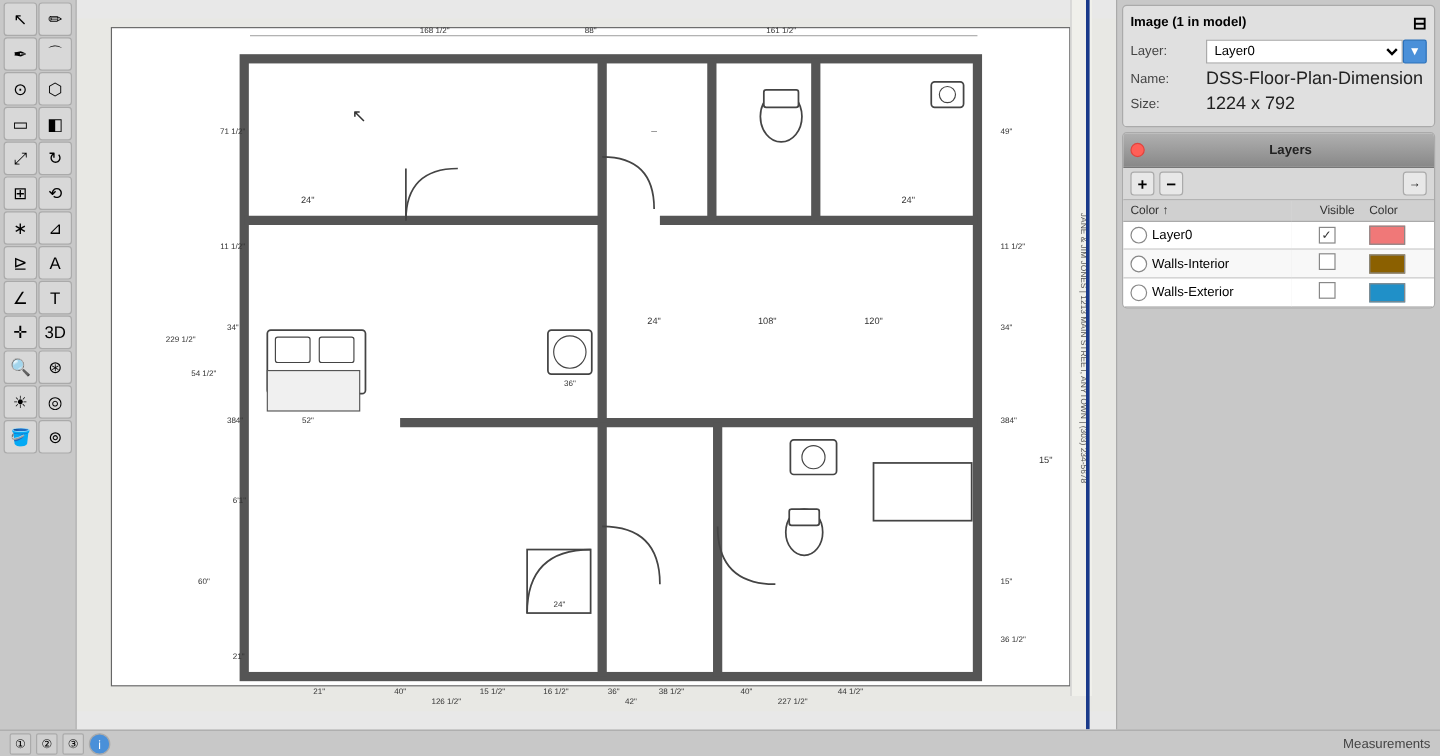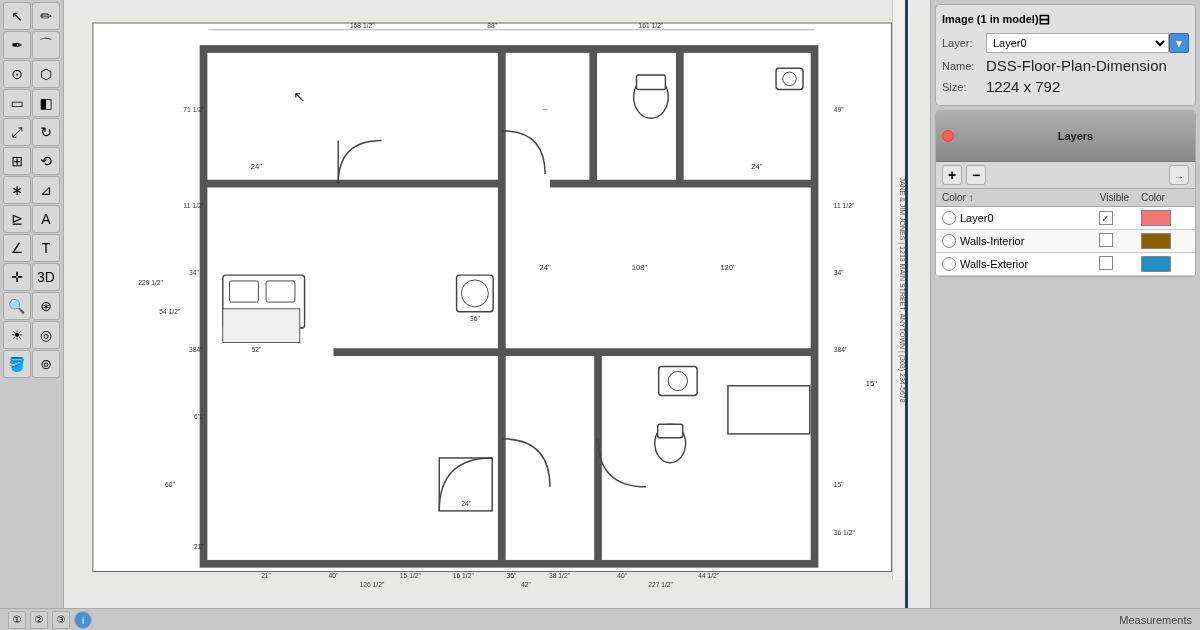--- a/index.html
+++ b/index.html
@@ -75,35 +75,36 @@
     .image-info-panel {
       background: #e0e0e0;
       border: 1px solid #aaa;
       margin: 4px;
       padding: 6px;
       border-radius: 4px;
     }
 
     .image-info-title {
       display: flex;
+      justify-content: space-between;
       align-items: center;
       margin-bottom: 6px;
       font-size: 11px;
       font-weight: bold;
     }
 
     .image-info-row {
       display: flex;
       align-items: center;
       margin-bottom: 4px;
       font-size: 11px;
     }
 
     .image-info-row label {
-      width: 44px;
+      width: 63px;
       color: #444;
     }
 
     .layer-select {
       flex: 1;
       height: 20px;
       font-size: 11px;
       border: 1px solid #aaa;
       background: white;
       padding: 1px 2px;
@@ -134,21 +135,21 @@
       border: 1px solid #aaa;
       margin: 0 4px 4px 4px;
       border-radius: 4px;
       overflow: hidden;
     }
 
     .layers-panel-titlebar {
       background: linear-gradient(to bottom, #b0b0b0, #888);
       display: flex;
       align-items: center;
-      padding: 19px 6px;
+      padding: 8px 6px;
       font-size: 11px;
       font-weight: bold;
       color: #222;
       border-bottom: 1px solid #777;
     }
 
     .layers-panel-titlebar .close-btn {
       width: 12px;
       height: 12px;
       background: #ff5f57;

